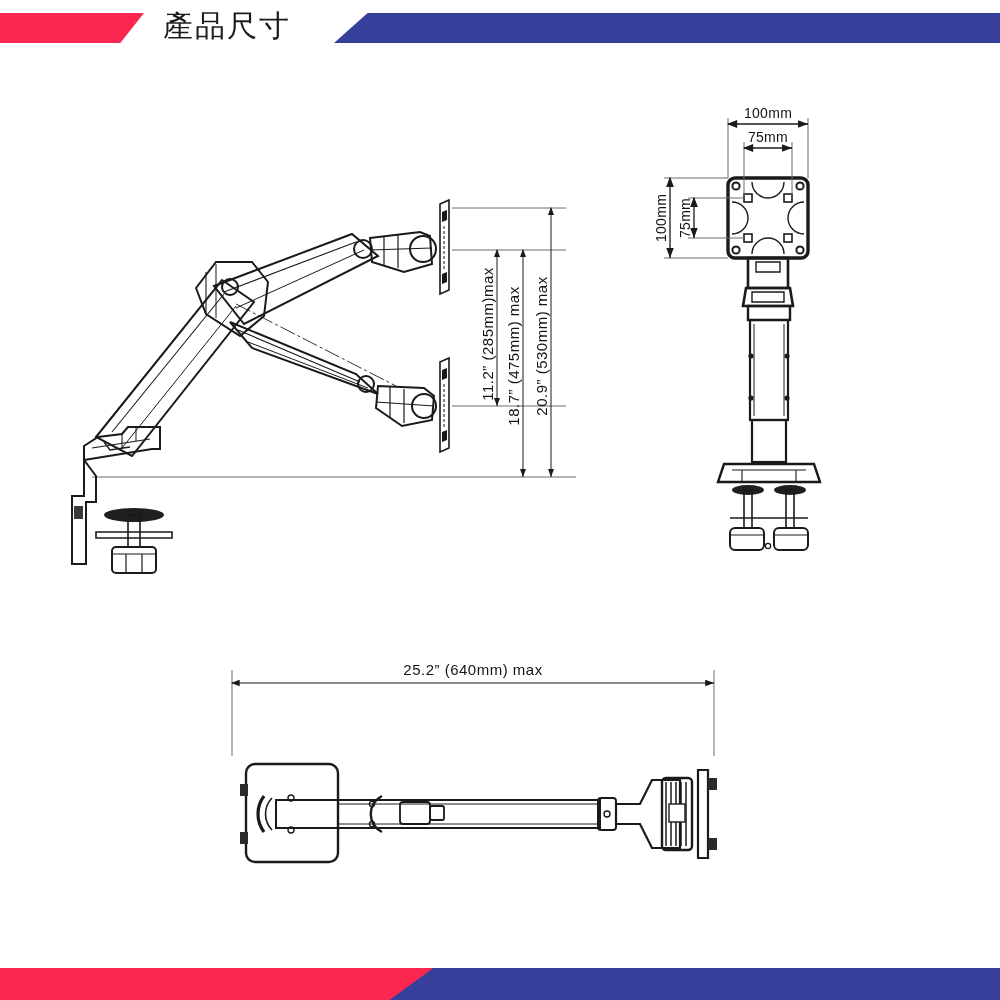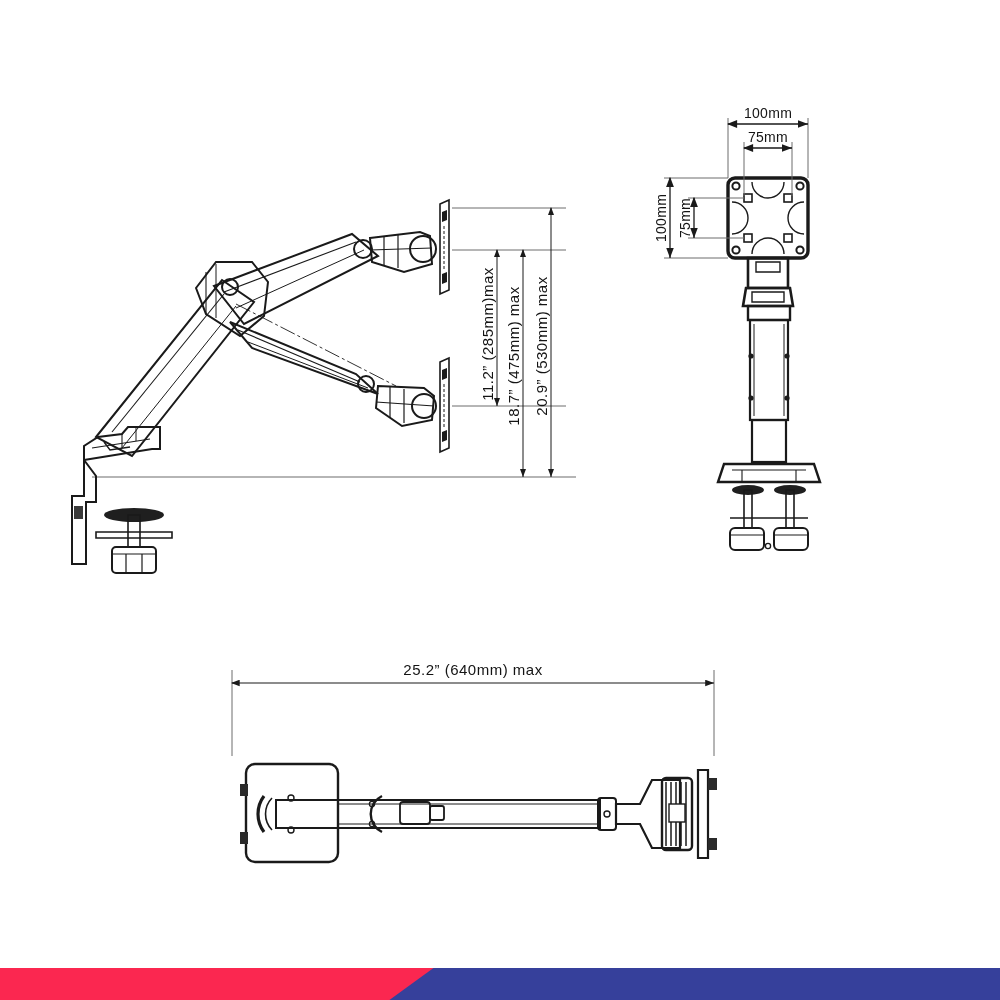--- a/index.html
+++ b/index.html
@@ -53,20 +53,25 @@
   .dimtext-sm{
     font-family:"Liberation Sans","DejaVu Sans",sans-serif;
     font-size:14px;fill:#141414;letter-spacing:0.3px;
   }
 </style>
 </head>
 <body>
 
 <div class="page">
 
+  <div class="header">
+    <div class="hdr-red"></div>
+    <div class="hdr-blue"></div>
+    <div class="hdr-title">產品尺寸</div>
+  </div>
 
   <div class="drawing">
     <svg width="1000" height="898" viewBox="0 0 1000 898" xmlns="http://www.w3.org/2000/svg">
       <defs>
         <marker id="ar" markerWidth="9" markerHeight="9" refX="8" refY="3" orient="auto">
           <path d="M0,0 L8,3 L0,6 z" fill="#1a1a1a"></path>
         </marker>
         <marker id="arR" markerWidth="9" markerHeight="9" refX="1" refY="3" orient="auto">
           <path d="M8,0 L0,3 L8,6 z" fill="#1a1a1a"></path>
         </marker>

